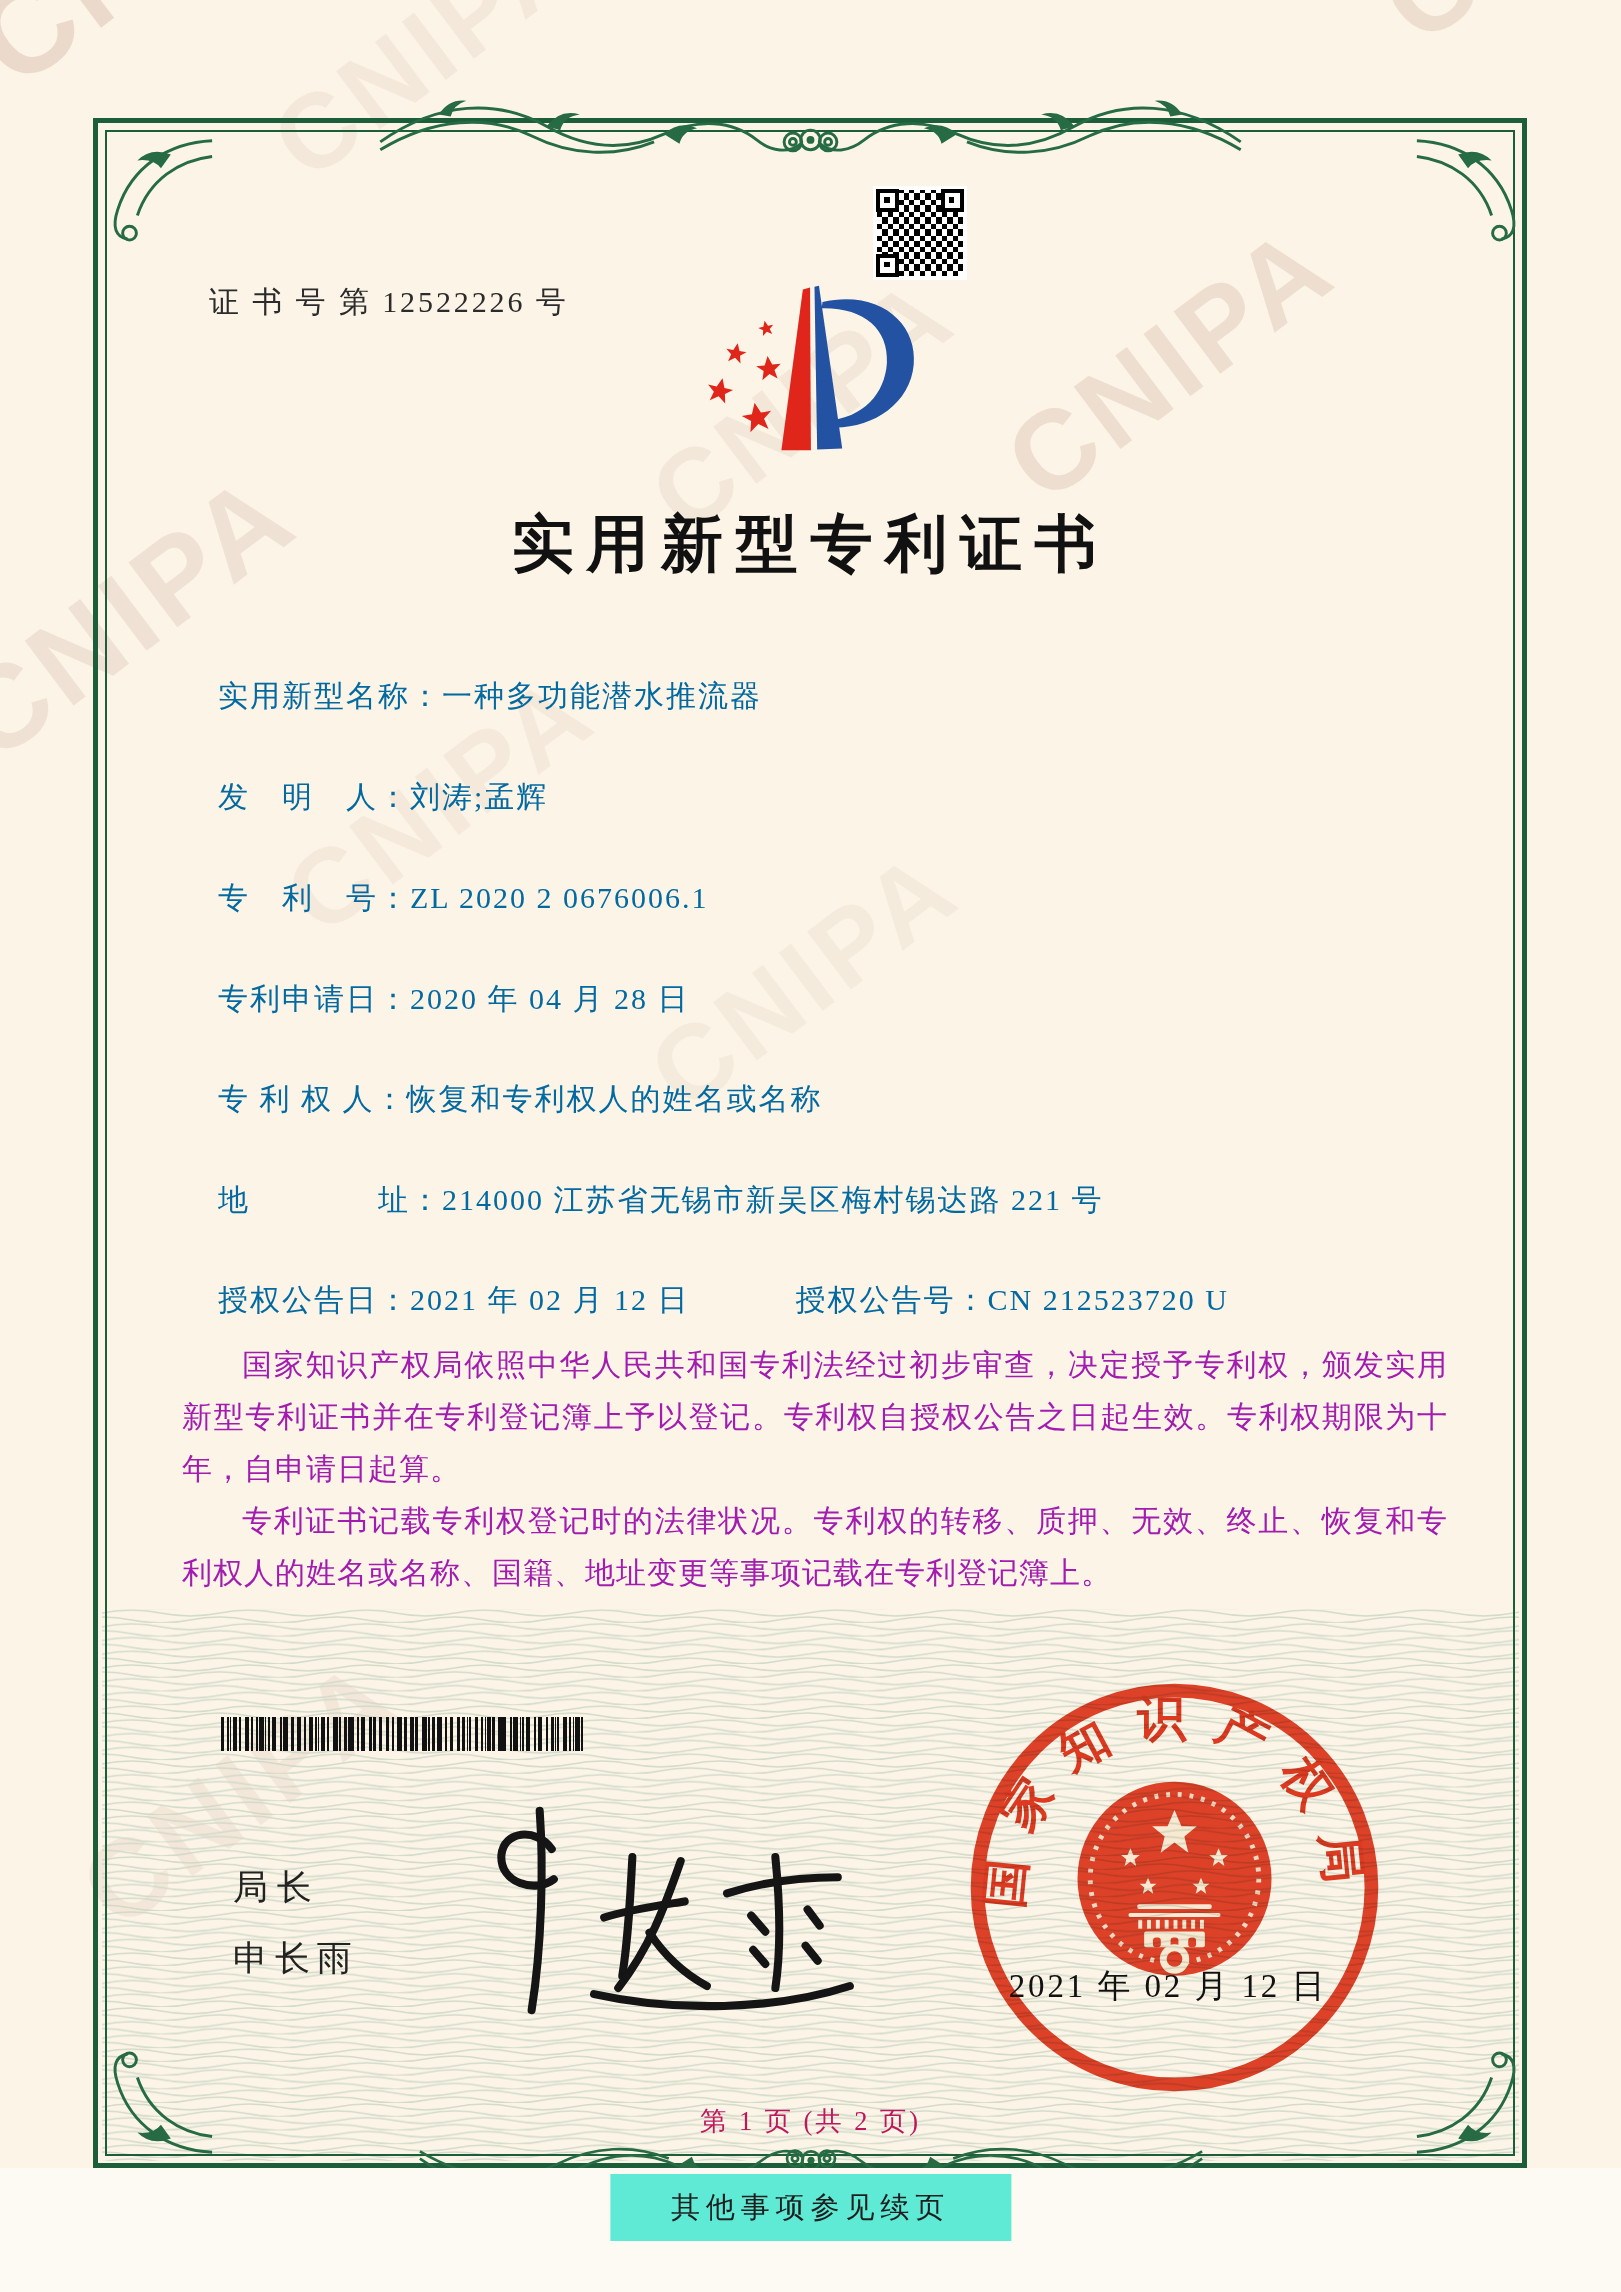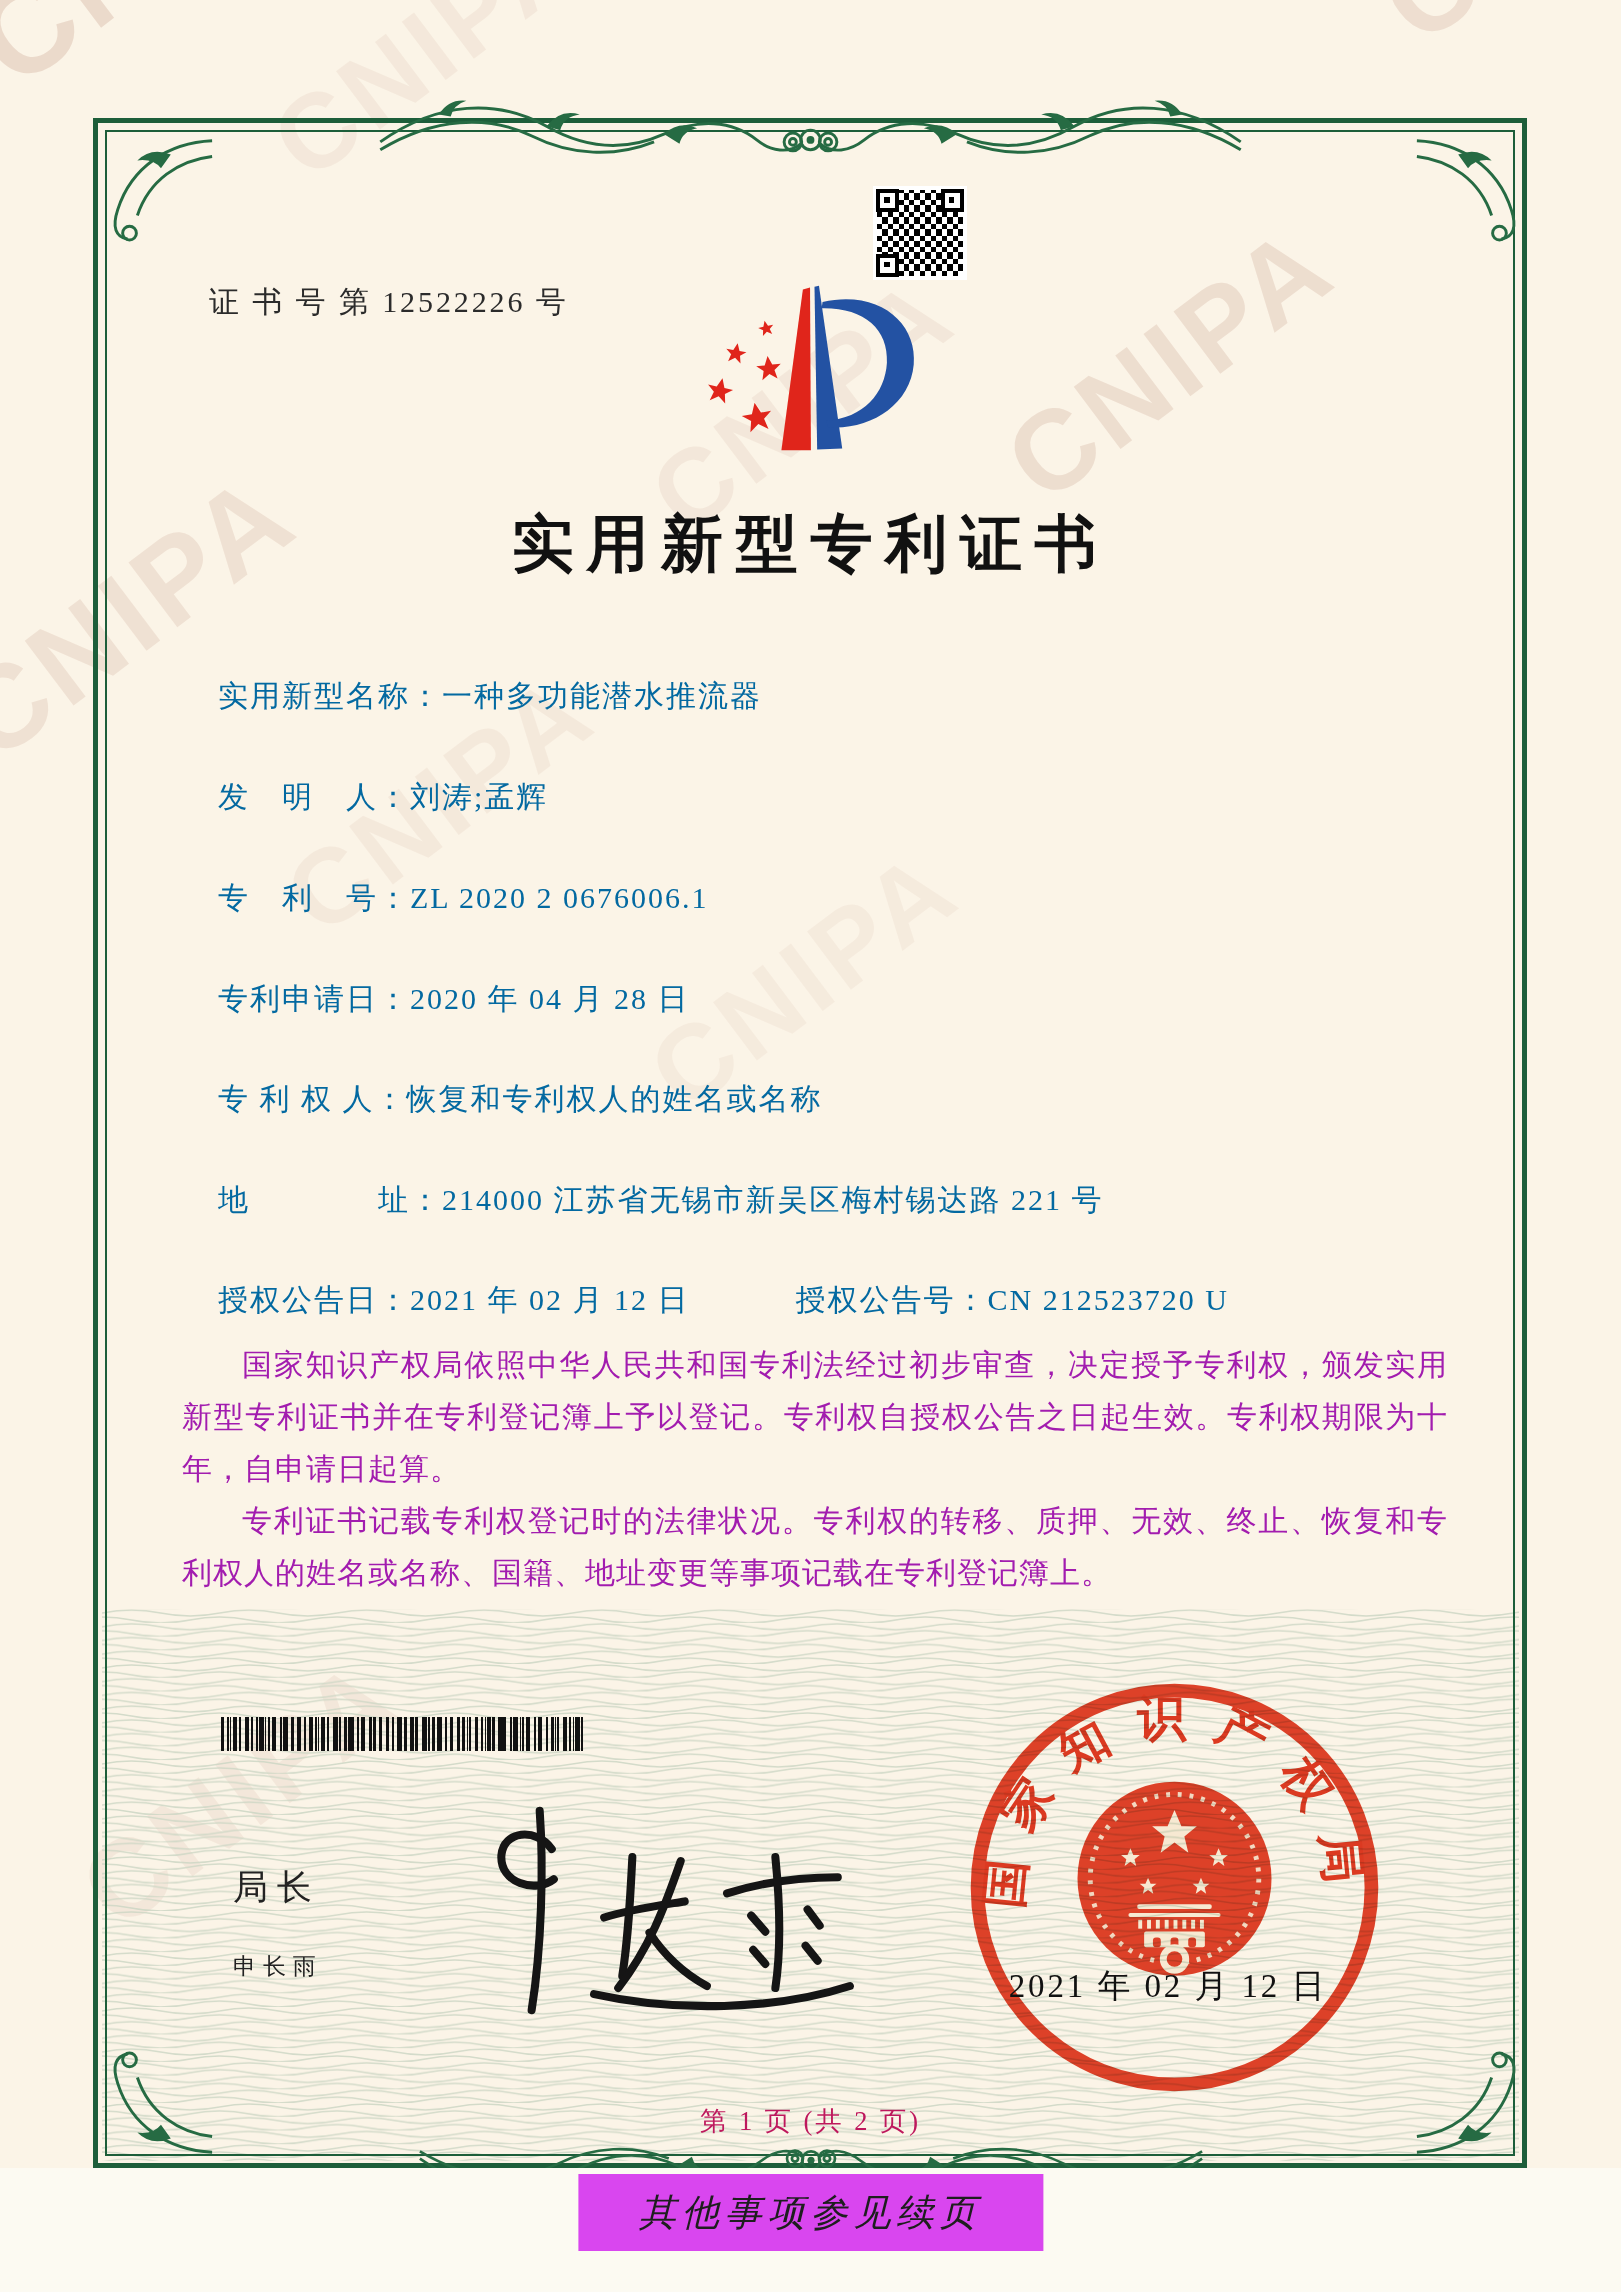--- a/index.html
+++ b/index.html
@@ -68,37 +68,37 @@
   
   .barcode{position:absolute;left:221px;top:1717px;width:365px;height:34px;z-index:4;
       background:repeating-linear-gradient(90deg,#111 0 2px,transparent 2px 5.9px),
                  repeating-linear-gradient(90deg,#111 0 1px,transparent 1px 8.8px),
                  repeating-linear-gradient(90deg,#111 0 2.9px,transparent 2.9px 12.7px);}
 
   
   .officer{position:absolute;left:233px;top:1864px;z-index:4;
            font-family:"Liberation Sans","DejaVu Sans",sans-serif;color:#222;}
   .officer .t{font-size:35px;letter-spacing:8.8px;}
-  .officer .n{font-size:23px;letter-spacing:6.9px;margin-top:40px;font-family:Liberation Mono, monospace;}
+  .officer .n{font-size:35px;letter-spacing:6.9px;margin-top:24px;font-family:Liberation Mono, monospace;}
   .signature{position:absolute;left:443px;top:1796px;width:423px;height:233px;z-index:6;}
 
   
   .seal{position:absolute;left:956px;top:1669px;width:437px;height:437px;z-index:5;
         mix-blend-mode:multiply;opacity:.95;}
   .seal-date{position:absolute;left:972px;top:1964px;width:392px;text-align:center;
              font-size:33px;color:#111;letter-spacing:2.9px;z-index:7;white-space:nowrap;}
 
   
   .page-info{position:absolute;left:0;width:1621px;top:2103px;text-align:center;
              font-size:26.5px;letter-spacing:2.9px;color:#be185d;z-index:4;}
   .bottom-band{position:absolute;left:0;top:2168px;width:1621px;height:124px;
                background:#fcfaf2;z-index:3;}
   .note-box{position:absolute;left:50%;top:2174px;transform:translateX(-50%);
-            background:#d946ef;padding:13.7px 61px;font-size:37px;letter-spacing:5.9px;
-            color:#1e1e1e;z-index:4;white-space:nowrap;font-style:italic;}
+            background:#5eead4;padding:13.7px 61px;font-size:29px;letter-spacing:5.9px;
+            color:#1e1e1e;z-index:4;white-space:nowrap;}
 </style>
 </head>
 <body>
 
 <svg width="0" height="0" style="position:absolute">
   <defs>
     <path id="st" d="M0,-10 L2.94,-3.09 9.51,-3.09 4.2,1.18 5.88,8.09 0,3.82 -5.88,8.09 -4.2,1.18 -9.51,-3.09 -2.94,-3.09 Z"></path>
     <g id="band">
       <g fill="none" stroke="#266b43" stroke-width="3">
         <path d="M440,50 C380,8 320,6 270,34 C230,57 190,60 150,42 C115,26 80,28 55,48 C40,60 22,62 10,52"></path>

